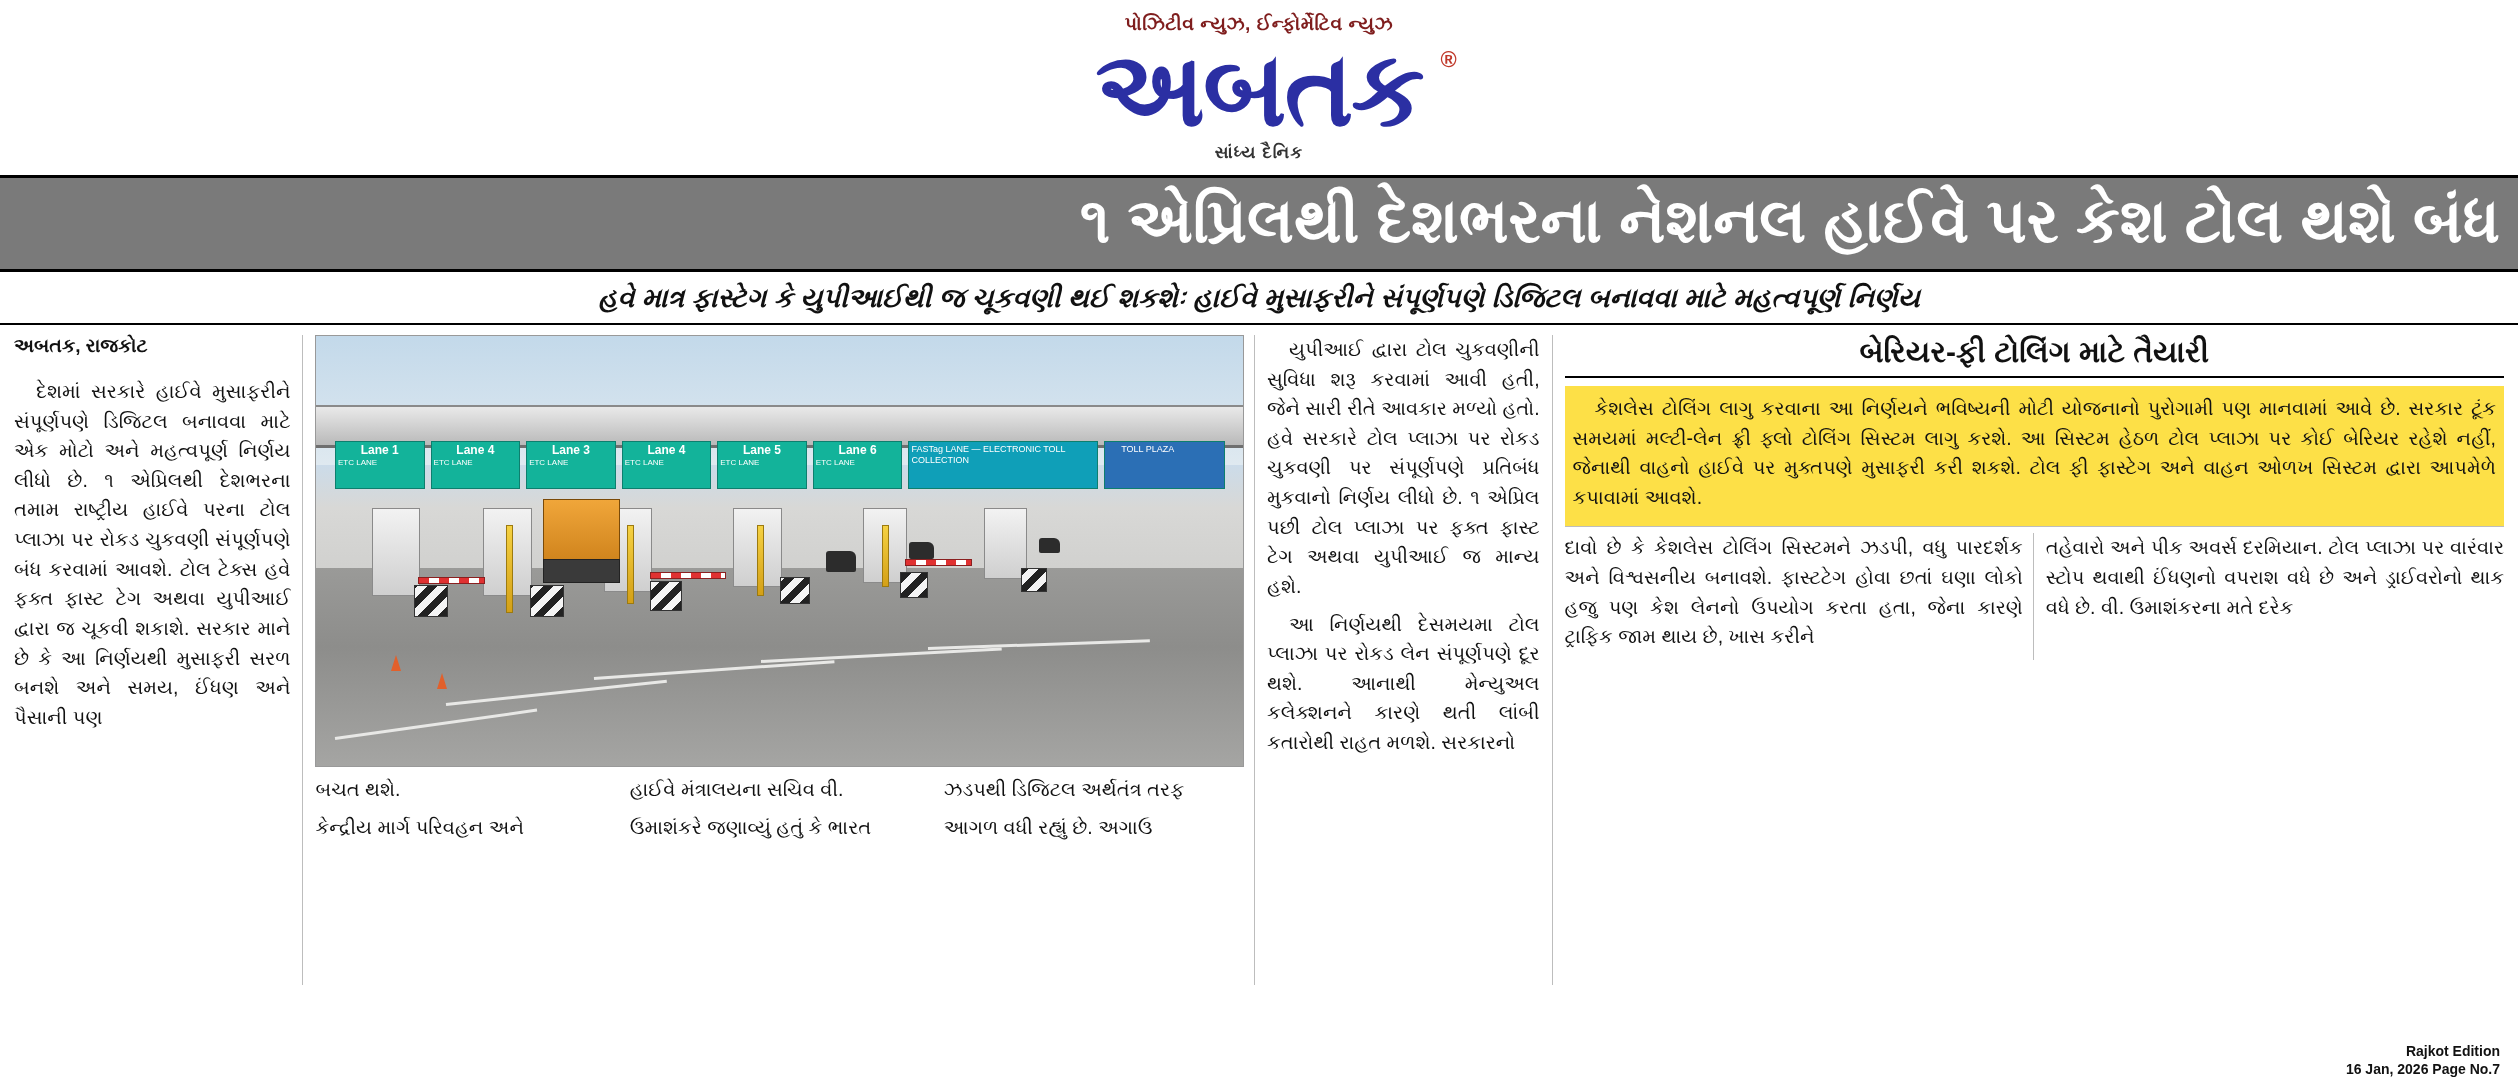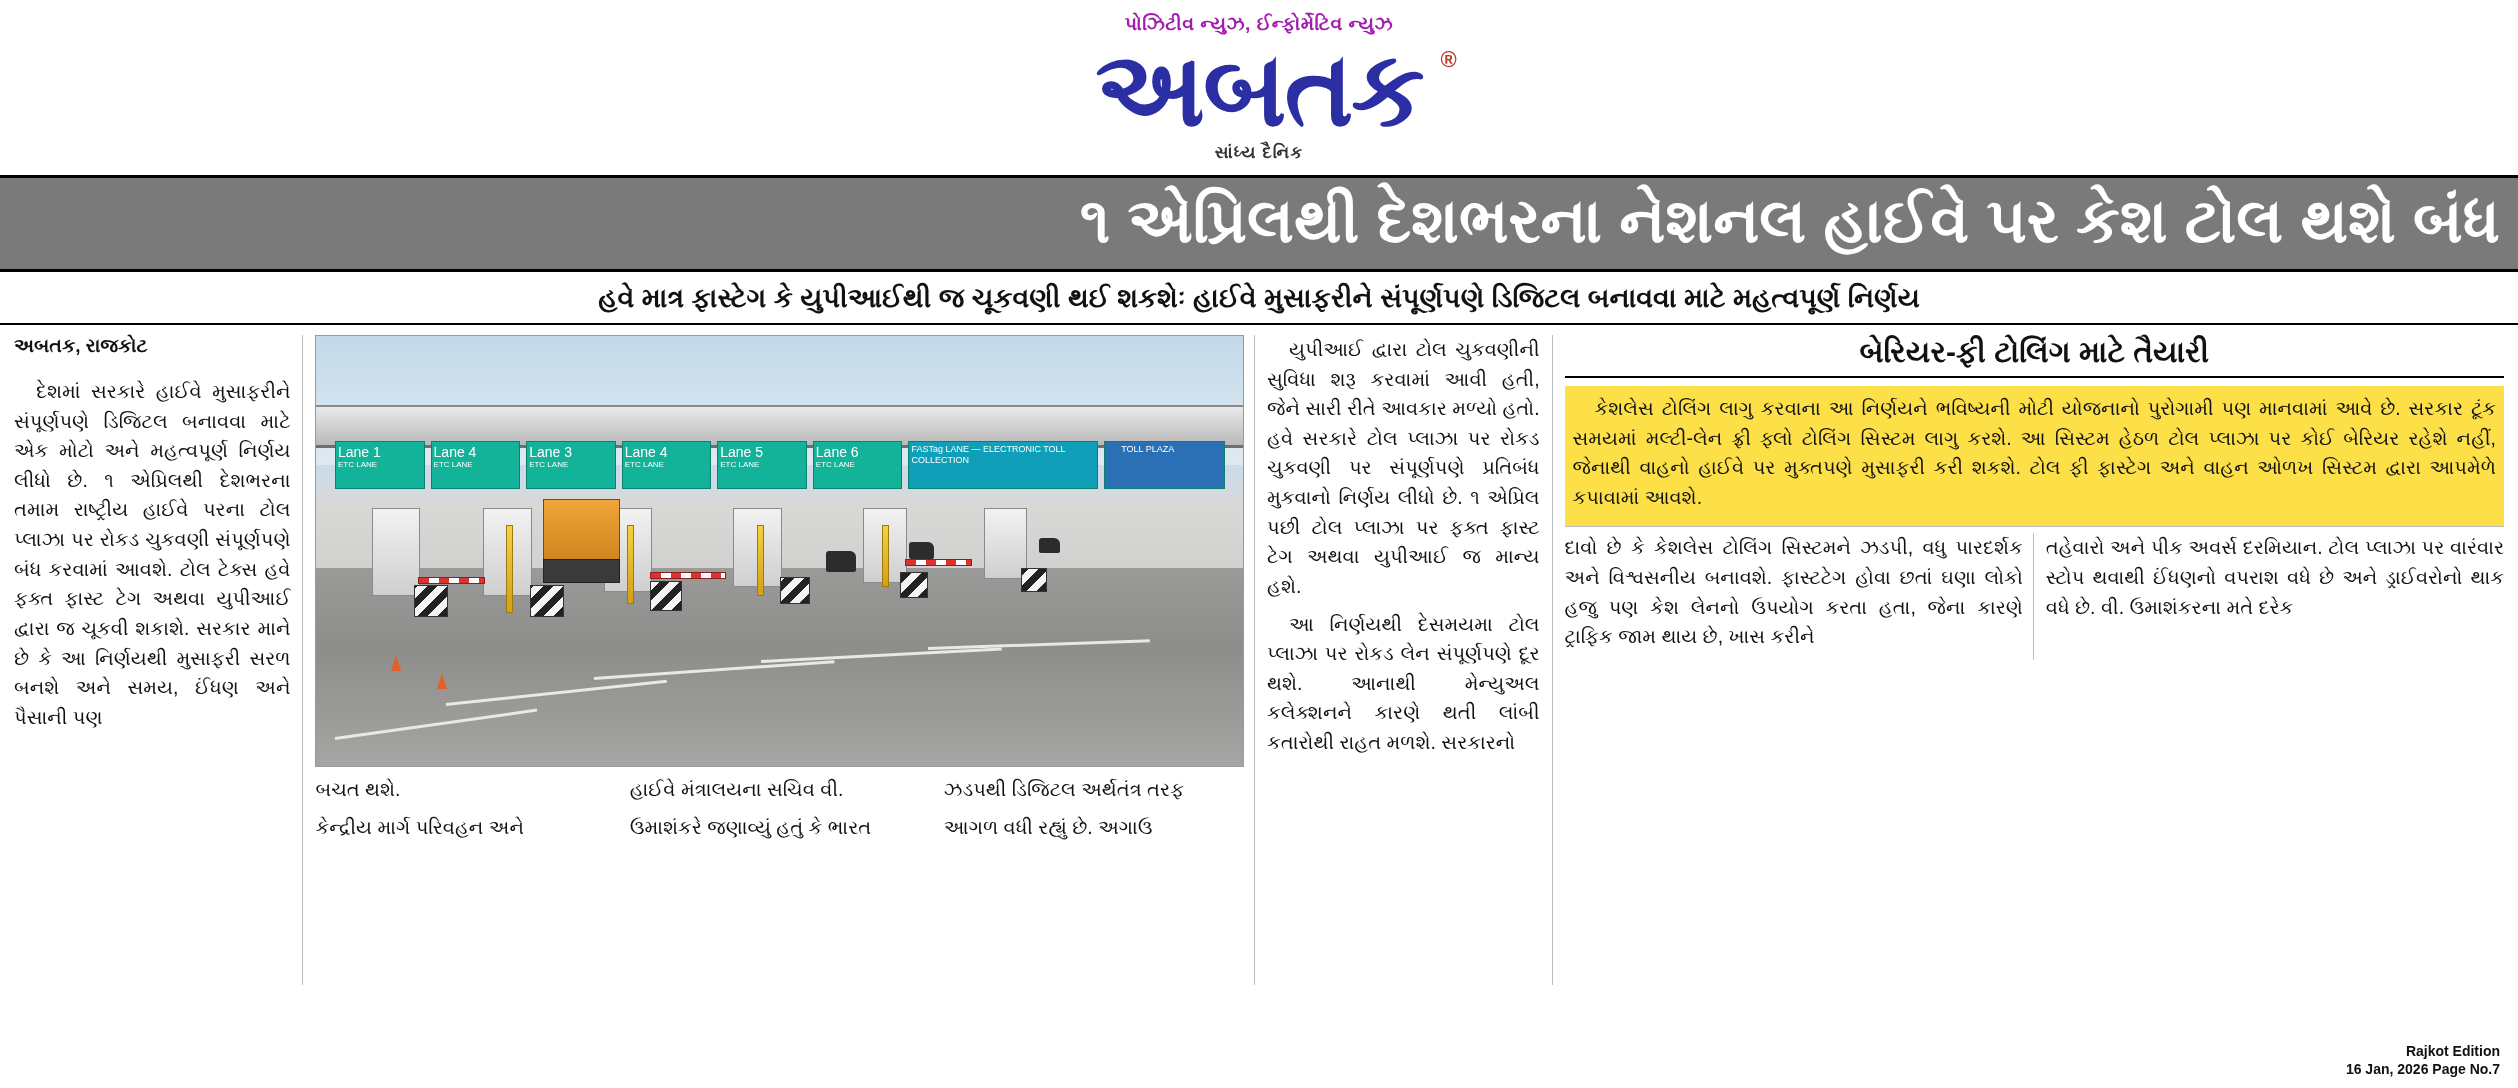--- a/index.html
+++ b/index.html
@@ -23,21 +23,21 @@
 
   
   .masthead {
     width: 100%;
     text-align: center;
     padding-top: 14px;
   }
   .masthead-tagline-top {
     font-size: 19px;
     font-weight: bold;
-    color: #a21caf;
+    color: #7f1d1d;
     letter-spacing: 0.5px;
     line-height: 1.1;
   }
   .masthead-logo-wrap {
     position: relative;
     display: inline-block;
     margin-top: 2px;
     text-align: right;
   }
   .masthead-logo {
@@ -84,20 +84,21 @@
 
   .subheadline {
     text-align: center;
     font-size: 27px;
     font-weight: bold;
     color: #111111;
     padding: 11px 10px 9px 10px;
     border-bottom: 2px solid #000;
     line-height: 1.15;
     white-space: nowrap;
+    font-style: italic;
   }
 
   
   .content {
     display: flex;
     padding: 10px 14px 0 14px;
     gap: 0px;
     height: 660px;
     box-sizing: border-box;
   }
@@ -186,21 +187,21 @@
     flex: 1;
     background: #13b39a;
     border: 1px solid #0d7f6e;
     color: #fff;
     font-size: 9px;
     line-height: 1.15;
     padding: 2px 2px;
     box-sizing: border-box;
     overflow: hidden;
   }
-  .sign .lane { font-weight: normal; font-size: 14px; }
+  .sign .lane { font-weight: bold; font-size: 12px; text-align: center; }
   .sign .etc { font-size: 8px; }
   .sign.wide { flex: 2.2; background:#0f9fb8; }
   .sign.blue { flex: 1.2; background:#2b6fb5;padding-left:16px; }
   
   .road {
     position: absolute; left: 0; bottom: 0; width: 100%; height: 46%;
     background: linear-gradient(#9a9a98, #8d8d8b 40%, #a5a5a3 100%);
   }
   .lane-line {
     position: absolute;

